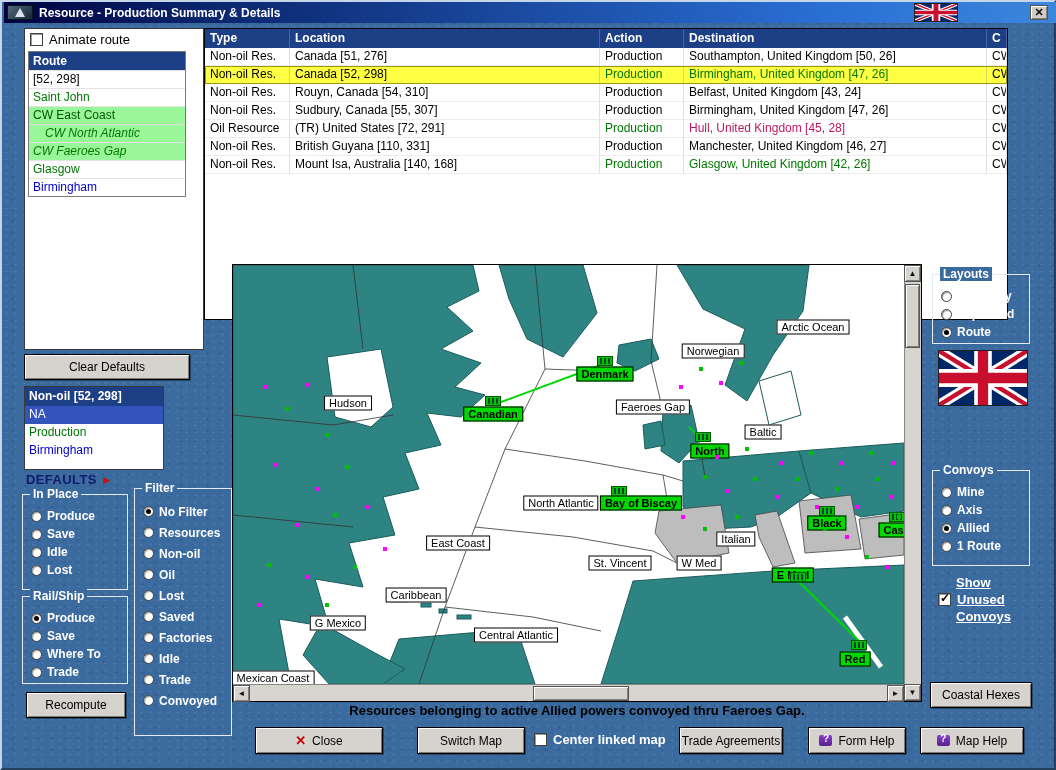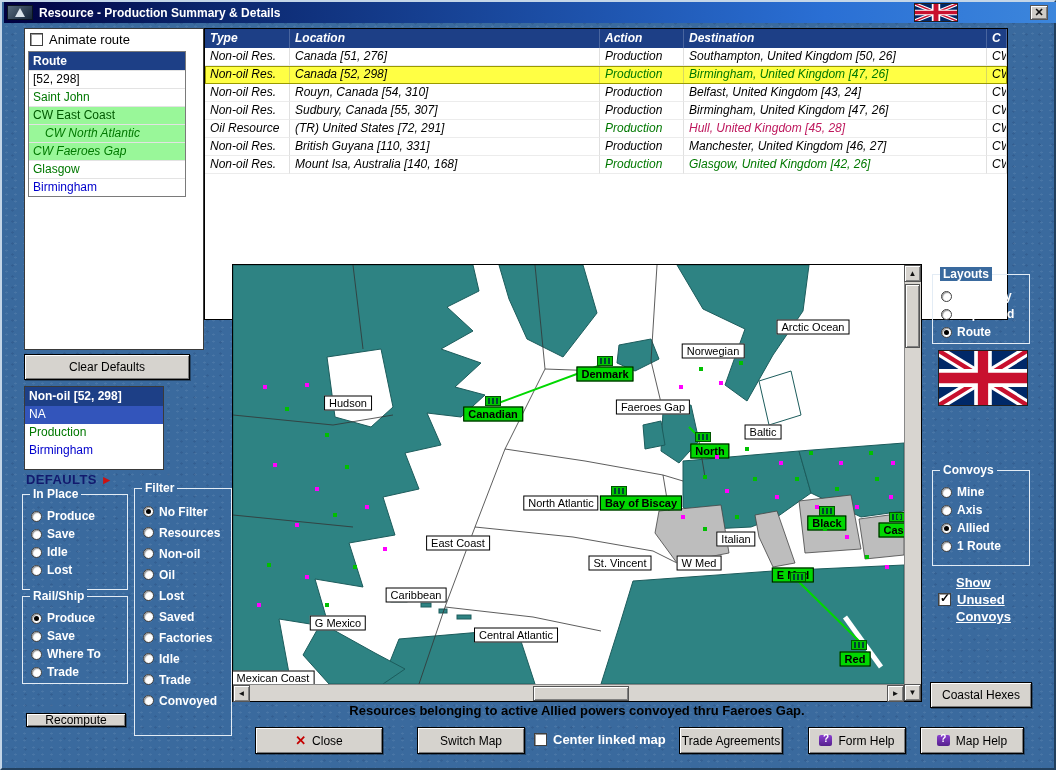--- a/index.html
+++ b/index.html
@@ -76,25 +76,25 @@
   .sel-row { height:18px; line-height:17px; padding:0 4px; font-size:12px; }
 
   .defaults-label { position:absolute; left:24px; top:470px; color:#121a6e; font-weight:bold;
     font-size:13px; letter-spacing:.4px; display:flex; align-items:center; gap:4px; }
   .defaults-arrow { color:#cc1111; font-size:12px; }
 
   .g-inplace  { left:20px; top:492px; width:106px; height:96px; }
   .g-railship { left:20px; top:594px; width:106px; height:88px; }
   .g-filter   { left:132px; top:486px; width:98px; height:248px; }
   .g-filter .radio-row { height:21px; }
-  .recompute { left:24px; top:711px; width:100px; height:14px; }
+  .recompute { left:24px; top:690px; width:100px; height:26px; }
 
   
   .data-table { position:absolute; left:202px; top:26px; width:804px; height:292px;
-    background:#fff; border:1px solid #000; overflow:hidden;font-style:italic; }
+    background:#fff; border:1px solid #000; overflow:hidden; }
   .t-head { display:grid; grid-template-columns:85px 310px 84px 303px 1fr; height:19px;
     background:#1d3f86; color:#fff; font-weight:bold; }
   .th { padding:2px 5px; border-right:1px solid #49659f; white-space:nowrap; overflow:hidden; }
   .trow { display:grid; grid-template-columns:85px 310px 84px 303px 1fr; height:18px; background:#fff; }
   .td { padding:1px 5px; border-right:1px solid #e0e0e0; border-bottom:1px solid #ececec;
     white-space:nowrap; overflow:hidden; line-height:15px; }
   .trow.selrow { background:#ffff44; outline:1px solid #9a9a00; outline-offset:-1px; }
   .trow.selrow .td { border-right-color:#d8d860; border-bottom-color:#d8d860; }
 
   

